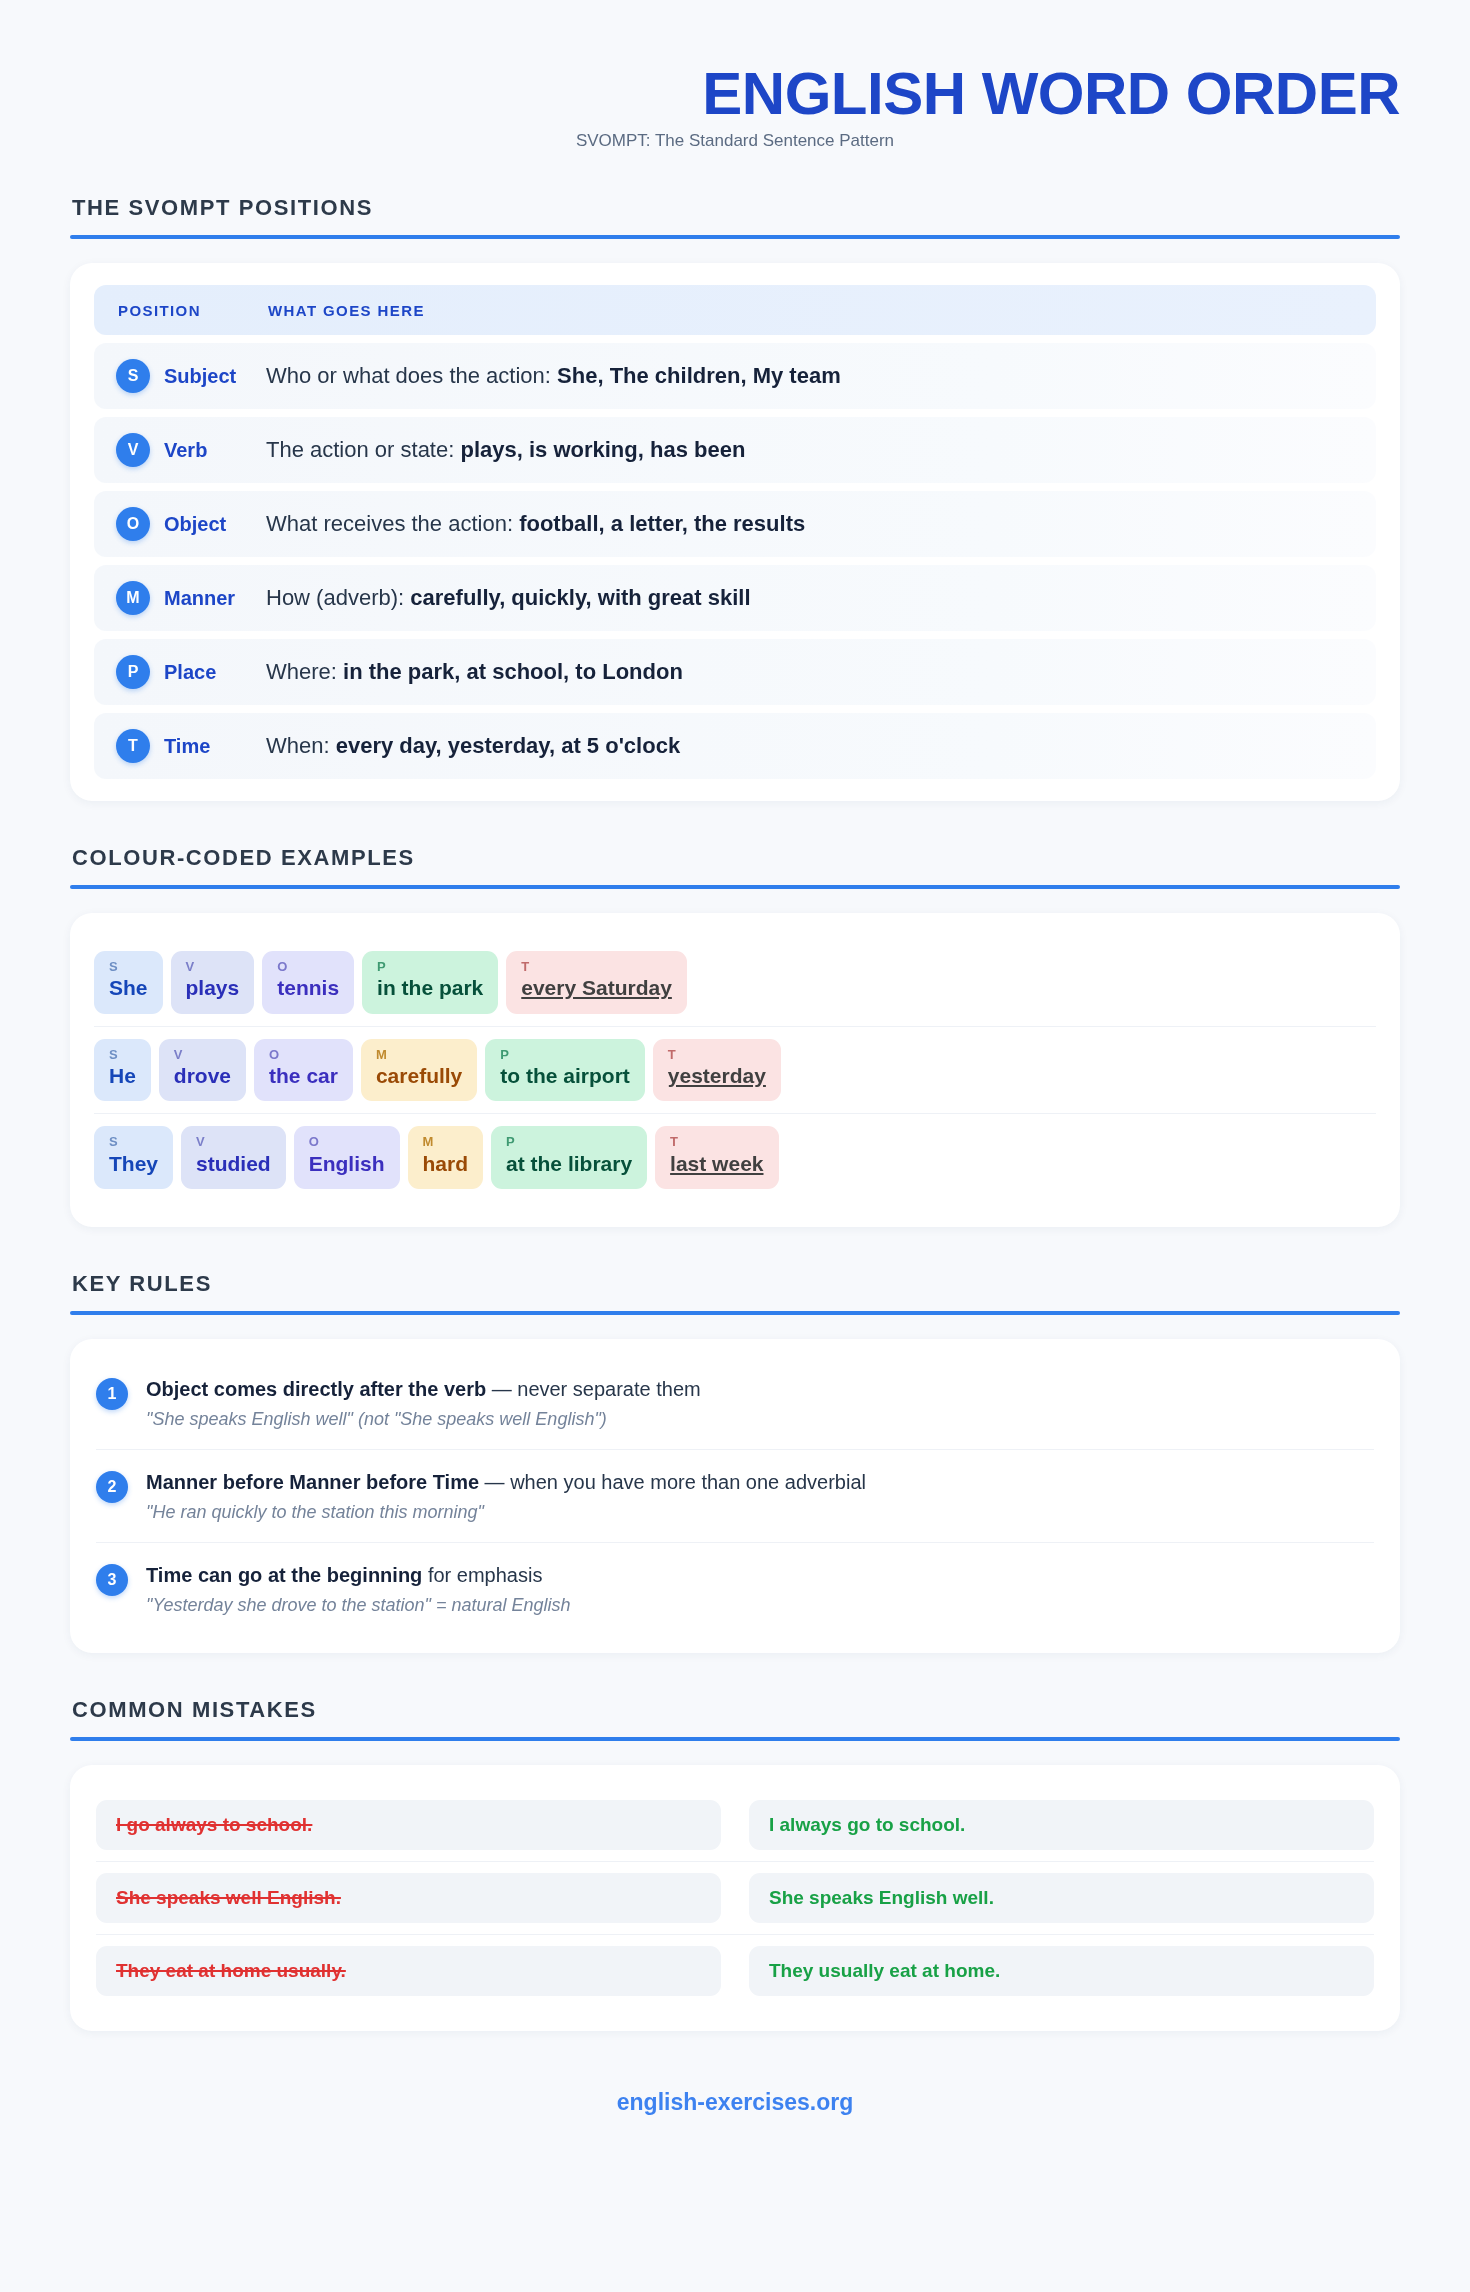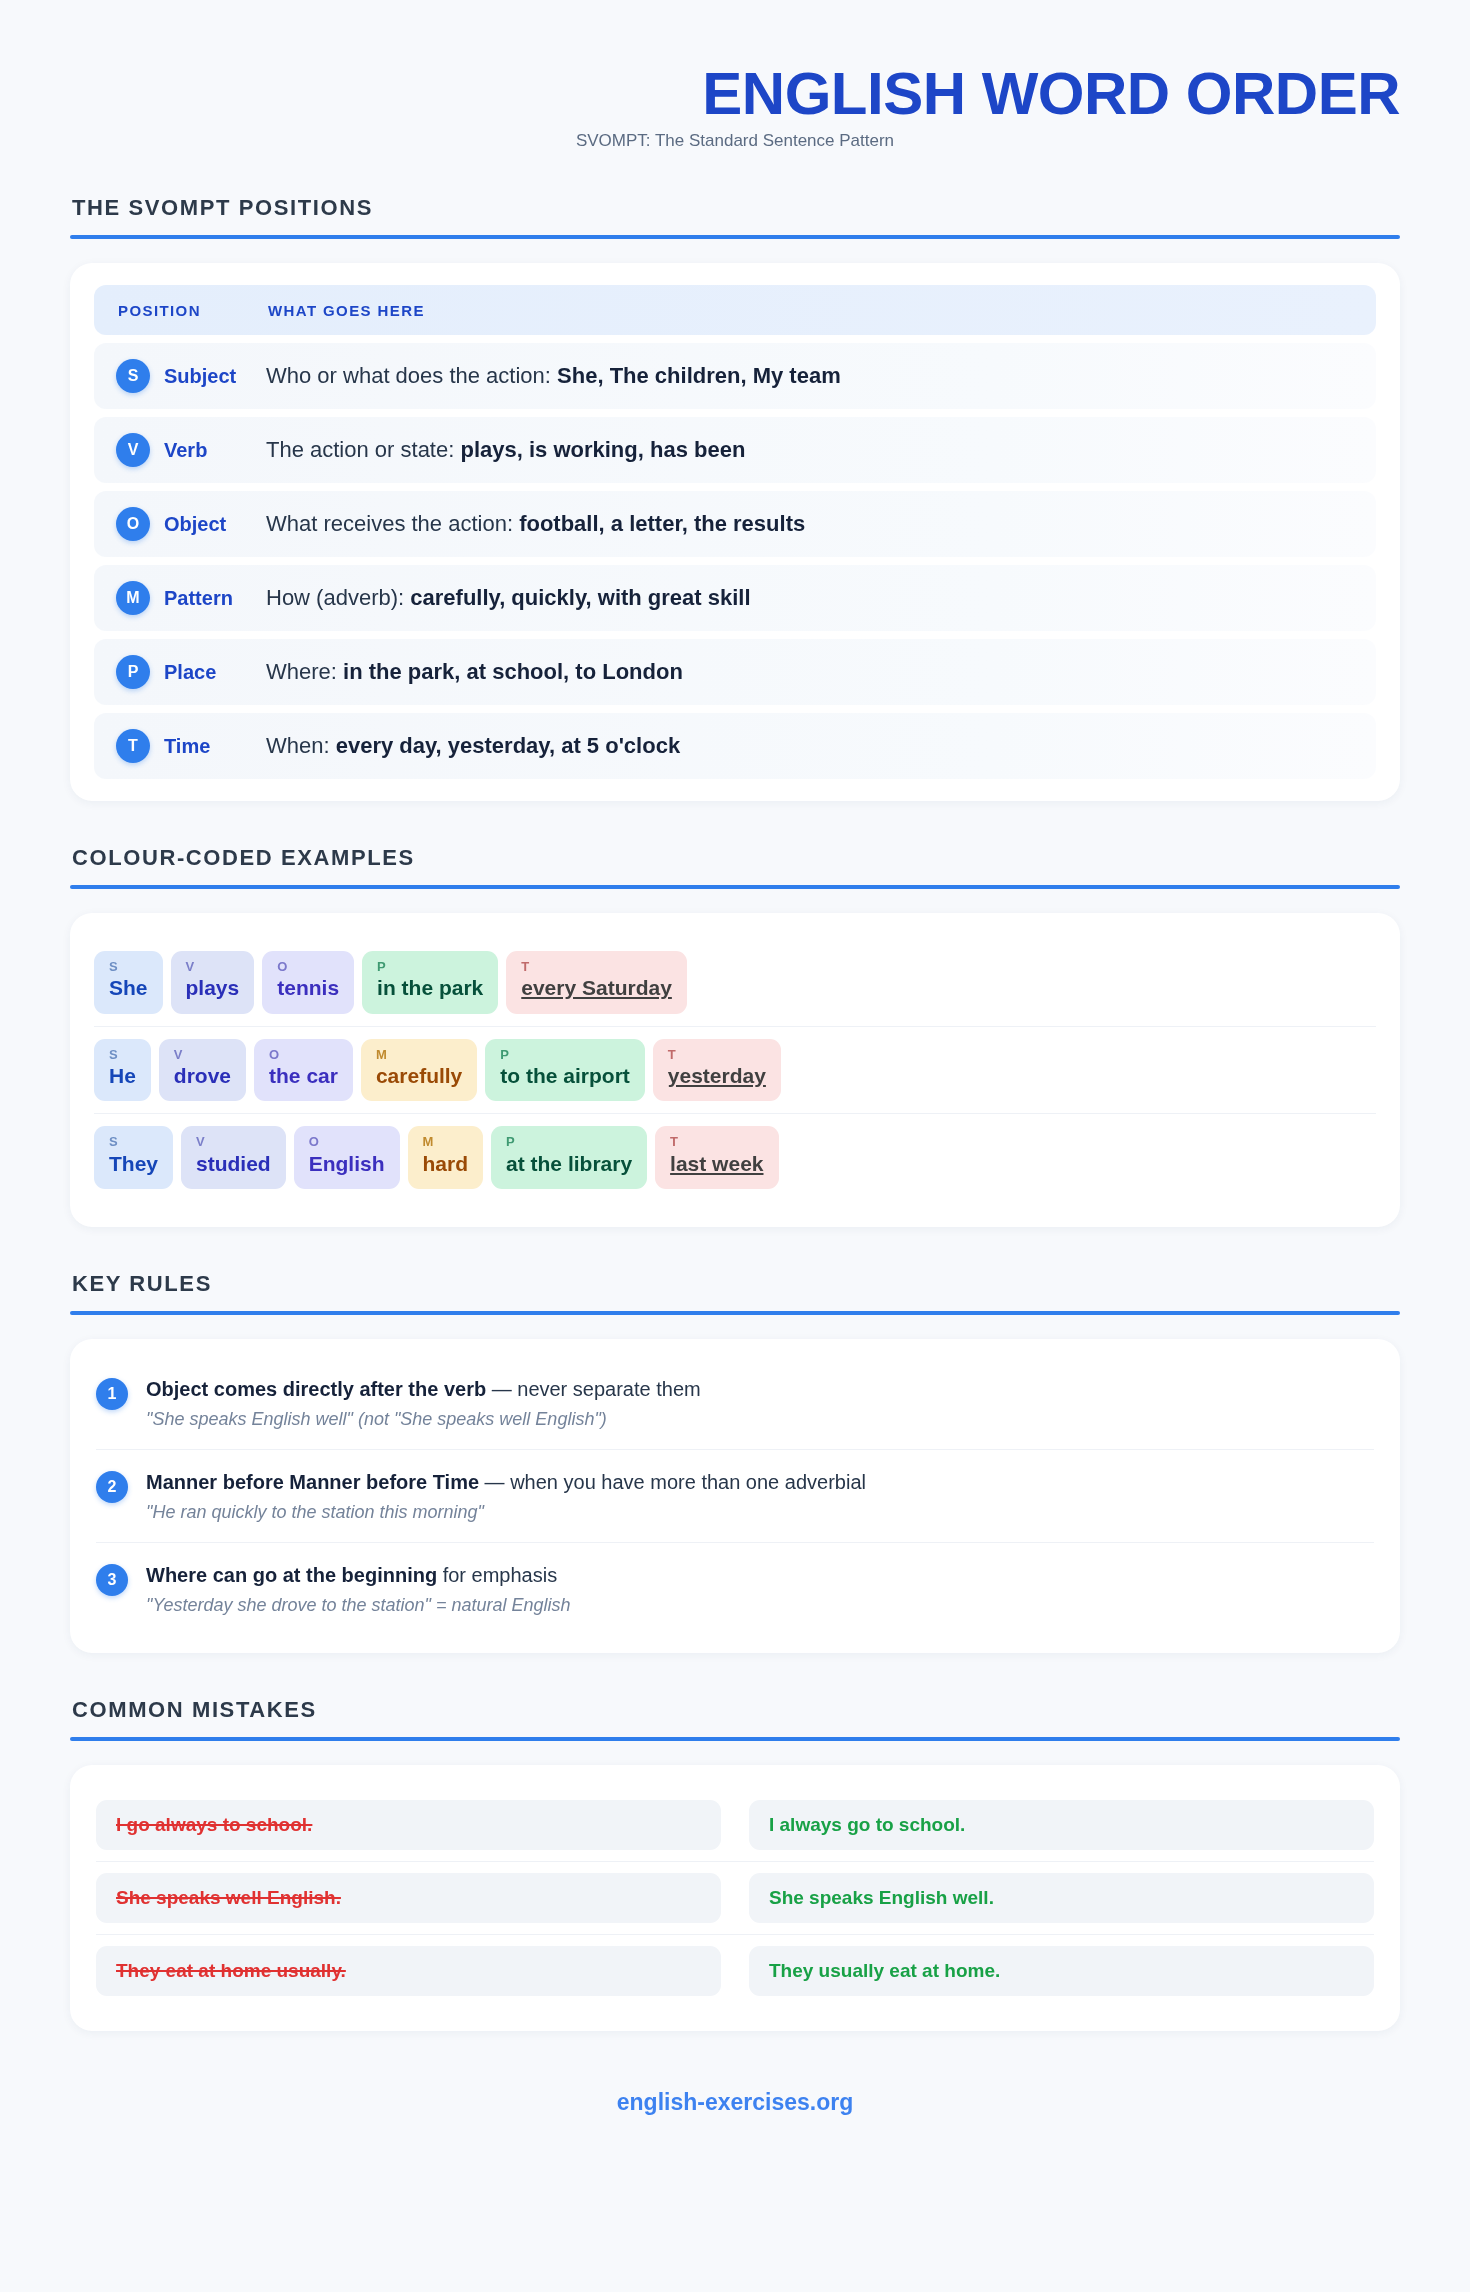--- a/index.html
+++ b/index.html
@@ -244,21 +244,21 @@
           <div class="tbl-row">
             <div class="pos-cell">
               <div class="badge">O</div>
               <div class="pos-label">Object</div>
             </div>
             <div class="desc-cell"><span>What receives the action:</span> <b>football, a letter, the results</b></div>
           </div>
           <div class="tbl-row">
             <div class="pos-cell">
               <div class="badge">M</div>
-              <div class="pos-label">Pattern</div>
+              <div class="pos-label">Manner</div>
             </div>
             <div class="desc-cell"><span>How (adverb):</span> <b>carefully, quickly, with great skill</b></div>
           </div>
           <div class="tbl-row">
             <div class="pos-cell">
               <div class="badge">P</div>
               <div class="pos-label">Place</div>
             </div>
             <div class="desc-cell"><span>Where:</span> <b>in the park, at school, to London</b></div>
           </div>
@@ -373,21 +373,21 @@
           <div class="rule">
             <div class="rule-num">2</div>
             <div class="rule-body">
               <div class="rule-title"><b>Manner before Manner before Time</b><span> — when you have more than one adverbial</span></div>
               <div class="rule-ex">"He ran quickly to the station this morning"</div>
             </div>
           </div>
           <div class="rule">
             <div class="rule-num">3</div>
             <div class="rule-body">
-              <div class="rule-title"><b>Where can go at the beginning</b><span> for emphasis</span></div>
+              <div class="rule-title"><b>Time can go at the beginning</b><span> for emphasis</span></div>
               <div class="rule-ex">"Yesterday she drove to the station" = natural English</div>
             </div>
           </div>
         </div>
     </div>
   </div>
 
   <div class="section">
     <div class="section-head">COMMON MISTAKES</div>
     <div class="section-rule"></div>

